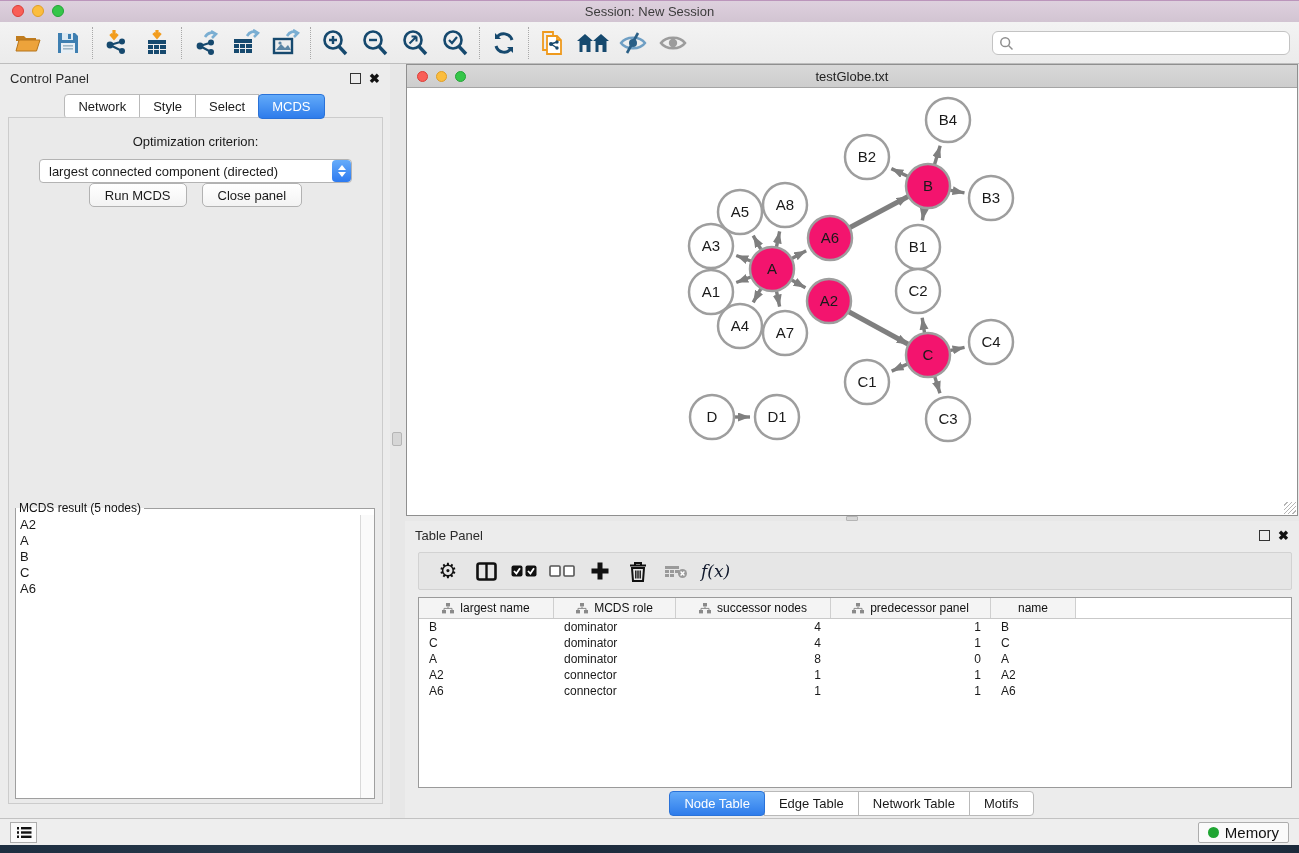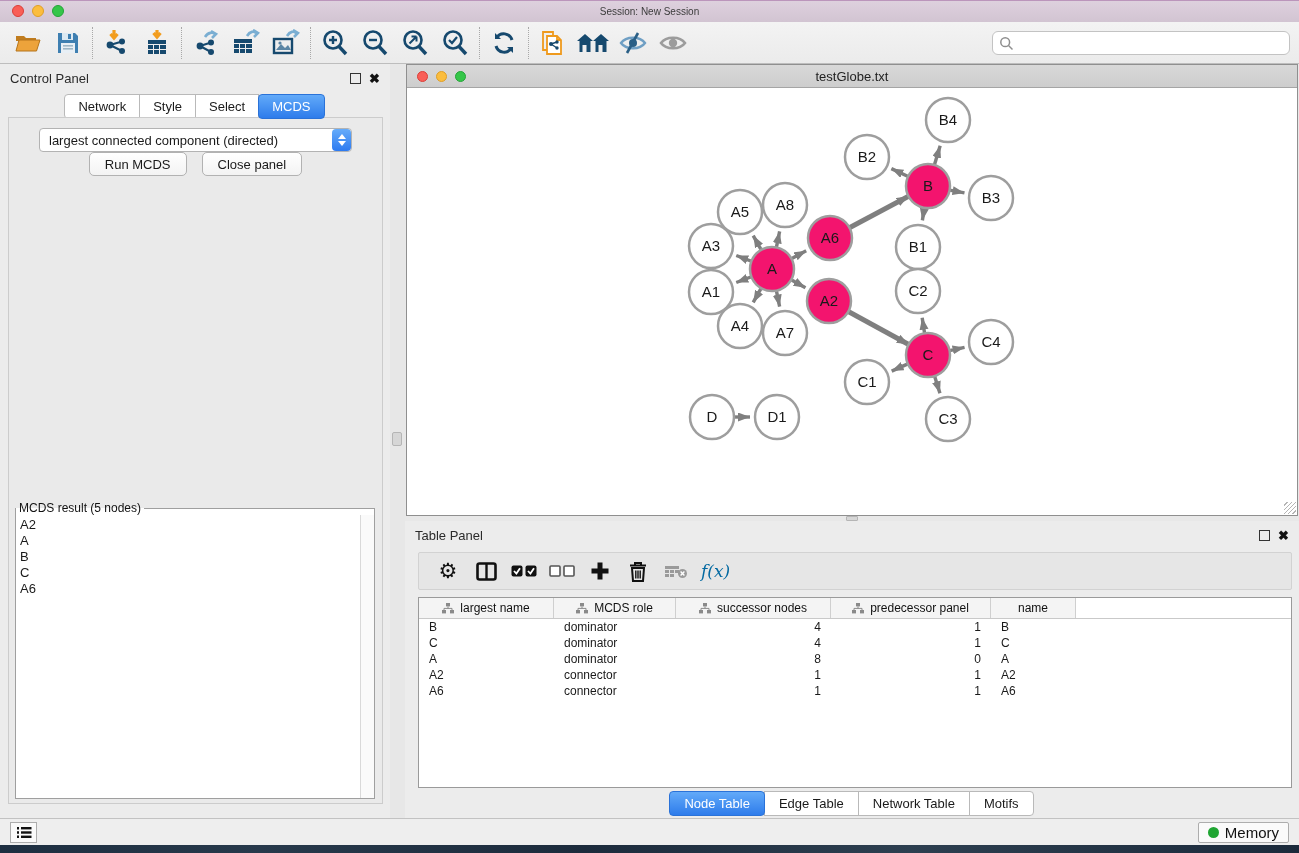--- a/index.html
+++ b/index.html
@@ -16,21 +16,21 @@
     box-shadow:inset 0 1px 0 #bb95bb;
     display:flex; align-items:center;
   }
   .traffic { display:flex; gap:8px; margin-left:12px; }
   .tl { width:12px; height:12px; border-radius:50%; }
   .tl.red { background:#f95e57; border:1px solid #da3e38; }
   .tl.yel { background:#fbbd3e; border:1px solid #df9f27; }
   .tl.grn { background:#35c649; border:1px solid #24a438; }
   .titlebar .title {
     position:absolute; left:0; right:0; text-align:center;
-    font-size:10px; color:#3c3c3c;
+    font-size:13px; color:#3c3c3c;
   }
   
   .toolbar {
     position:absolute; left:0; top:22px; width:100%; height:42px;
     background:linear-gradient(#f3f3f3,#ebebeb); border-bottom:1px solid #bdbdbd;
     display:flex; align-items:center;
   }
   .tb-btn { display:flex; align-items:center; justify-content:center; width:40px; height:36px; cursor:default; }
   .tb-sep { width:1px; height:32px; margin:0 4px; border-left:1px dotted #a8a8a8; }
   .search-wrap {
@@ -117,21 +117,21 @@
     background:#d6d6d6; border:1px solid #b5b5b5; border-radius:1px; }
   
   .table-panel { position:absolute; left:405px; top:521px; width:894px; height:297px; background:#ececec; }
   .tp-toolbar {
     position:absolute; left:13px; top:31px; width:874px; height:38px;
     background:#e6e6e6; border:1px solid #d2d2d2; border-radius:2px;
     display:flex; align-items:center; padding-left:10px; gap:0;
   }
   .tp-ic { width:38px; display:flex; justify-content:center; align-items:center; cursor:default; }
   .gear-glyph { font-size:21px; color:#111; line-height:1; font-family:"DejaVu Sans",sans-serif; }
-  .fx-label { font-family:"DejaVu Serif","Liberation Serif",serif; font-style:italic; font-size:17px; color:#0369a1; margin-left:6px; }
+  .fx-label { font-family:"DejaVu Serif","Liberation Serif",serif; font-style:italic; font-size:17px; color:#0f172a; margin-left:6px; }
   .data-table {
     position:absolute; left:13px; top:76px; width:874px; height:191px;
     background:#fff; border:1px solid #9a9a9a; overflow:hidden; font-size:12px;
   }
   .dt-header { display:flex; height:21px; border-bottom:1px solid #c9c9c9; }
   .dt-th {
     background:#f4f4f4; border-right:1px solid #cfcfcf; display:flex;
     align-items:center; justify-content:center; gap:6px; font-size:12px; color:#111;
   }
   .dt-row { display:flex; height:16px; align-items:center; }
@@ -369,20 +369,21 @@
         <div class="close-ic">✖</div>
       </div>
     </div>
     <div class="cp-tabs">
       <div class="seg-tab">Network</div>
       <div class="seg-tab">Style</div>
       <div class="seg-tab">Select</div>
       <div class="seg-tab active">MCDS</div>
     </div>
     <div class="cp-content">
+      <div class="opt-label">Optimization criterion:</div>
       <div class="combo">
         <div class="combo-text">largest connected component (directed)</div>
         <div class="combo-step">
           <div class="chev-up"></div>
             <div class="chev-dn"></div>
         </div>
       </div>
       <div class="btn-row">
         <button class="push-btn">Run MCDS</button>
         <button class="push-btn">Close panel</button>

